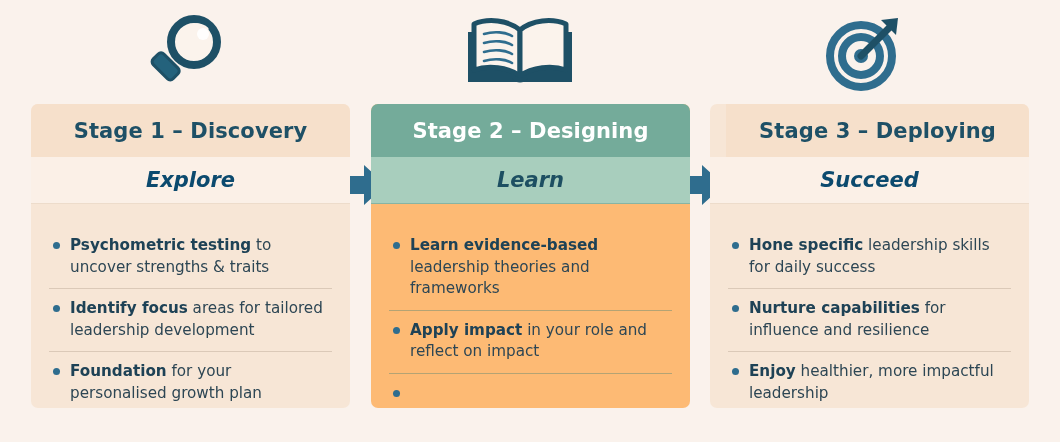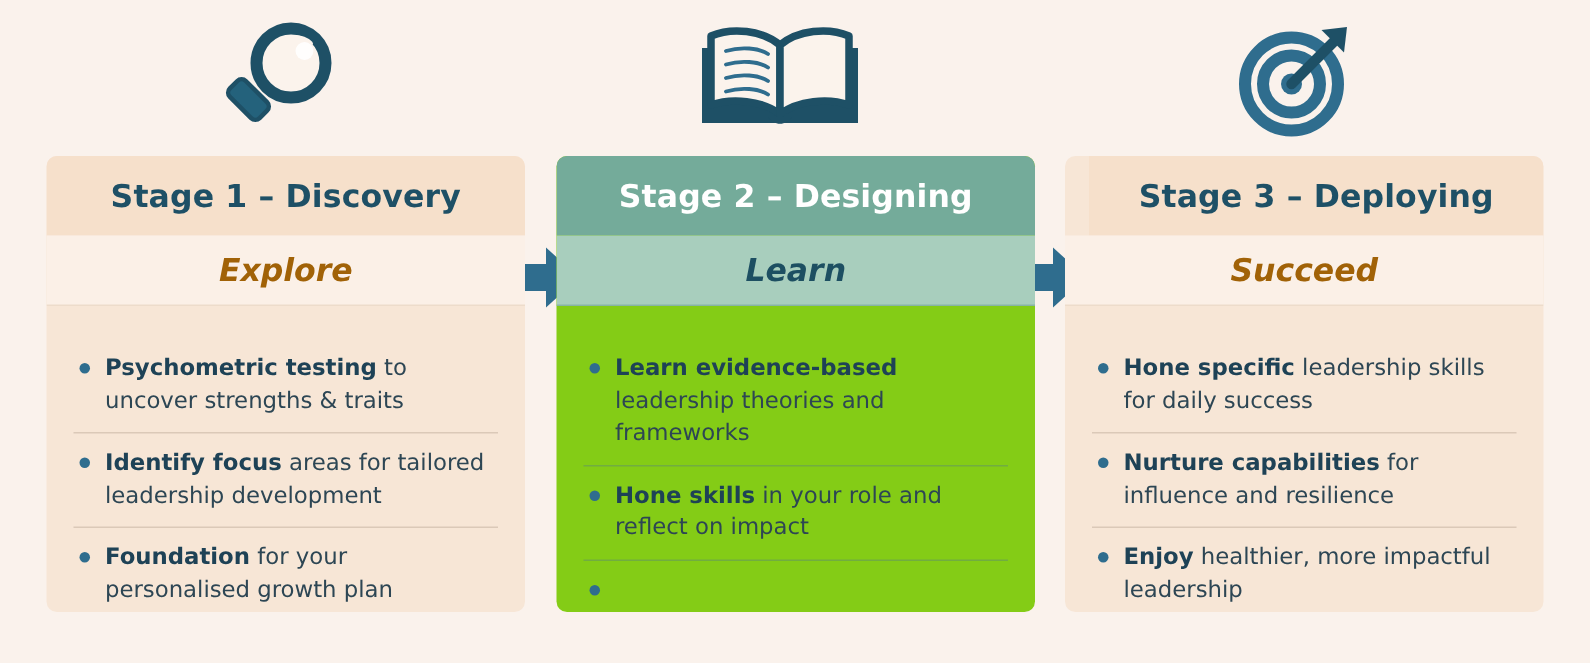--- a/index.html
+++ b/index.html
@@ -47,21 +47,21 @@
     position: absolute;
     top: 104px;
     width: 319px;
     height: 304px;
     border-radius: 7px;
     overflow: hidden;
     display: flex;
     flex-direction: column;
   }
   .panel.p1 { left: 31px; background: #f7e6d6; }
-  .panel.p2 { left: 371px; background: #84cc16; }
+  .panel.p2 { left: 371px; background: #fdba74; }
   .panel.p3 { left: 710px; background: #f7e6d6; }
 
   .panel-header {
     height: 53px;
     display: flex;
     align-items: center;
     justify-content: center;
     flex: 0 0 auto;
   }
   .p1 .panel-header { background: #f6e0cb; }
@@ -84,21 +84,21 @@
     flex: 0 0 auto;
   }
   .p1 .panel-sub { background: #fbf0e7; border-bottom: 1px solid #eddccb; }
   .p2 .panel-sub { background: #a8cebd; border-bottom: 1px solid #87b4a3; }
   .p3 .panel-sub { background: #fbf0e7; border-bottom: 1px solid #eddccb; }
 
   .panel-sub-text {
     font-size: 21px;
     font-style: italic;
     font-weight: bold;
-    color: #a16207;
+    color: #0c4a6e;
   }
   .p2 .panel-sub-text { color: #1d4f62; }
 
   .panel-body {
     flex: 1 1 auto;
     padding: 22px 18px 10px 18px;
     box-sizing: border-box;
     display: flex;
     flex-direction: column;
   }
@@ -225,21 +225,21 @@
     <div class="panel-sub">
       <span class="panel-sub-text">Learn</span>
     </div>
     <div class="panel-body">
       <div class="bullet-item">
         <span class="bullet-dot"></span>
         <span class="bullet-text"><b>Learn evidence-based</b><span> leadership theories and frameworks</span><i></i></span>
       </div>
       <div class="bullet-item">
         <span class="bullet-dot"></span>
-        <span class="bullet-text"><b>Hone skills</b><span> in your role and reflect on impact</span><i></i></span>
+        <span class="bullet-text"><b>Apply impact</b><span> in your role and reflect on impact</span><i></i></span>
       </div>
       <div class="bullet-item">
         <span class="bullet-dot"></span>
       </div>
     </div>
   </div>
 
   <div class="panel p3">
     <div class="panel-header">
       <span class="panel-header-text">Stage 3 – Deploying</span>

